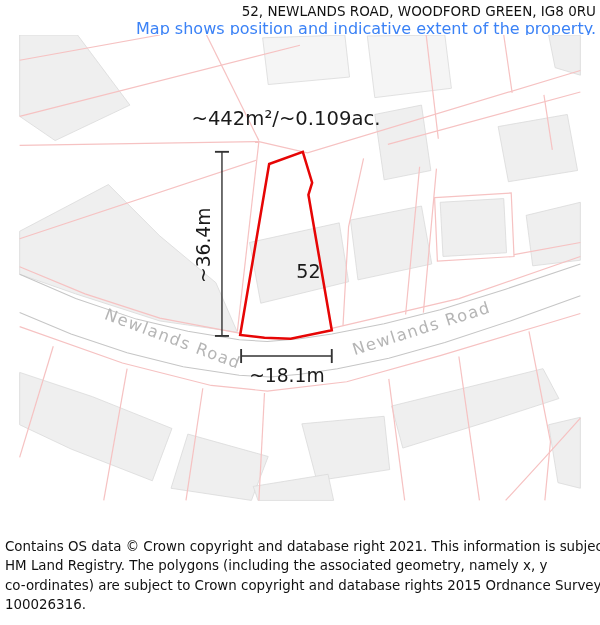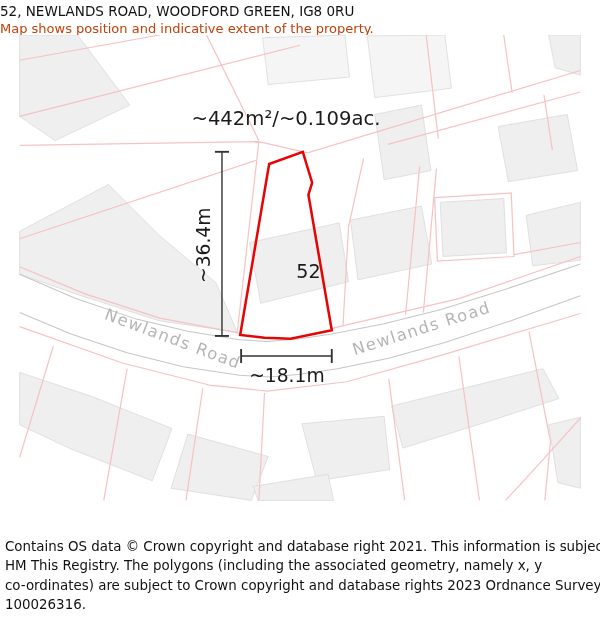--- a/index.html
+++ b/index.html
@@ -1,20 +1,20 @@
 <!DOCTYPE html>
 <html><head>
 <meta charset="utf-8">
 <style>
   html,body{margin:0;padding:0;background:#ffffff;}
   body{width:600px;height:625px;position:relative;overflow:hidden;
        font-family:"DejaVu Sans","Liberation Sans",sans-serif;color:#111;}
-  .header{position:absolute;top:3px;left:0;width:596px;text-align:left;}
+  .header{position:absolute;top:3px;left:0;width:596px;text-align:right;}
   .header .title{font-size:13.5px;line-height:17px;color:#111;}
-  .header .subtitle{font-size:13px;line-height:17px;color:#c2410c;}
+  .header .subtitle{font-size:16px;line-height:17px;color:#3b82f6;}
   .map-wrap{position:absolute;top:35px;left:0;width:600px;height:500px;background:#fff;}
   svg text{font-family:"DejaVu Sans","Liberation Sans",sans-serif;}
   .footer{position:absolute;top:537px;left:5px;width:592px;}
   .footer div{font-size:13.4px;line-height:19.4px;white-space:nowrap;color:#111;}
 </style>
 </head>
 <body>
 
 <div class="header">
   <div class="title">52, NEWLANDS ROAD, WOODFORD GREEN, IG8 0RU</div>
@@ -100,16 +100,16 @@
     <line x1="237" y1="371" x2="237" y2="386" stroke-width="2"></line>
     <line x1="334" y1="371" x2="334" y2="386" stroke-width="2"></line>
   </g>
   <text x="286" y="406" text-anchor="middle" font-size="20" fill="#1a1a1a">~18.1m</text>
 
 </svg>
 </div>
 
 <div class="footer">
   <div>Contains OS data © Crown copyright and database right 2021. This information is subject</div>
-  <div>HM This Registry. The polygons (including the associated geometry, namely x, y</div>
-  <div>co-ordinates) are subject to Crown copyright and database rights 2023 Ordnance Survey</div>
+  <div>HM Land Registry. The polygons (including the associated geometry, namely x, y</div>
+  <div>co-ordinates) are subject to Crown copyright and database rights 2015 Ordnance Survey</div>
   <div>100026316.</div>
 </div>
 
 </body></html>

